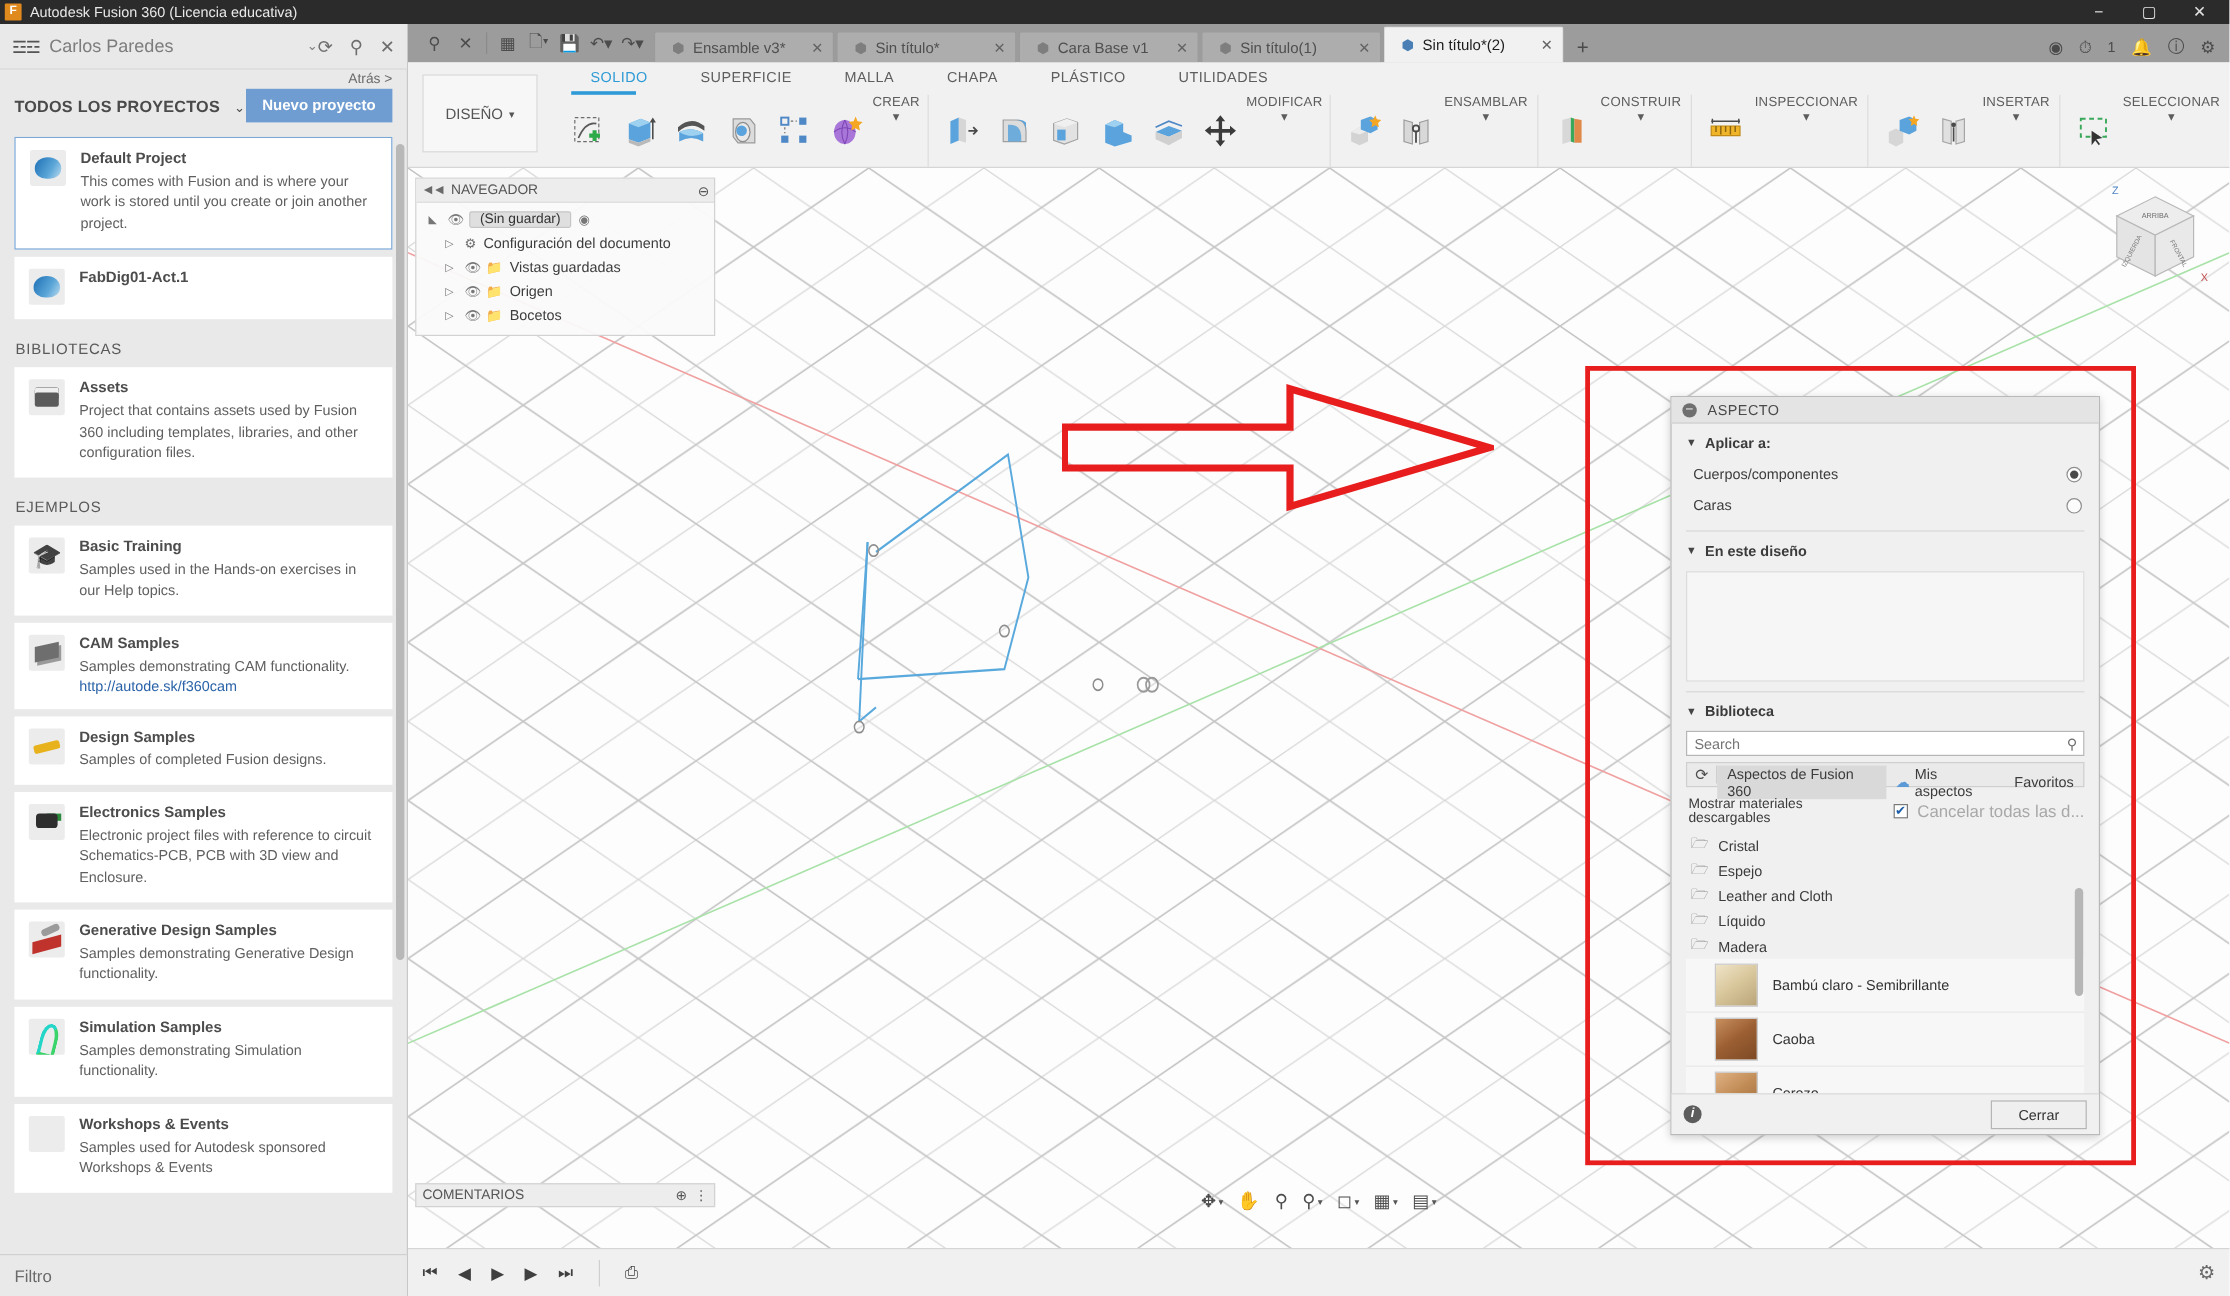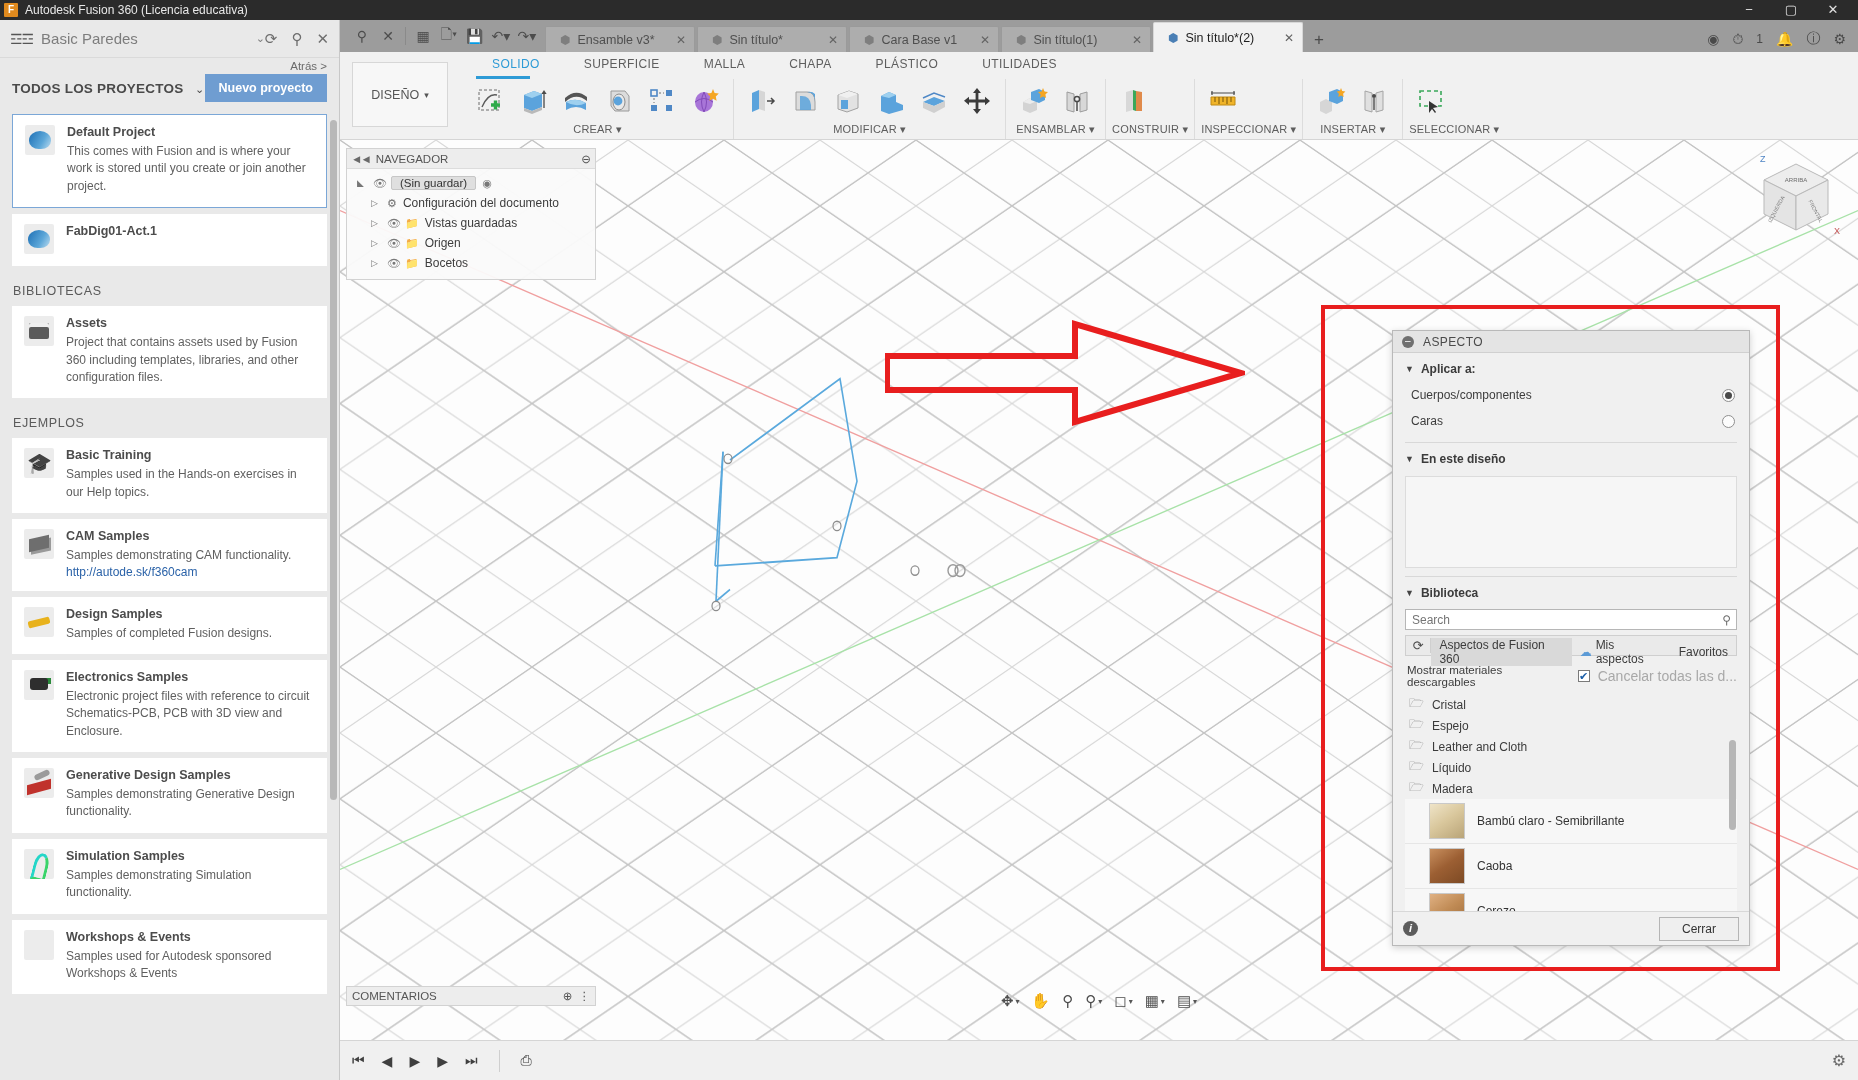--- a/index.html
+++ b/index.html
@@ -144,21 +144,21 @@
   .ws-select {
     width: 96px; margin: 10px 14px 12px 12px; border:1px solid #d7d7d7; background:#f7f7f7;
     display:flex;align-items:center;justify-content:center; color:#555; font-size:12.5px;
     cursor:pointer;
   }
   .rib-main { flex:1; display:flex; flex-direction:column;}
   .rib-tabs { display:flex; gap:0; padding-left: 8px; height:24px; align-items:center;}
   .rib-tab { padding: 0 22px; font-size:12px; color:#5e5e5e; letter-spacing:.4px; cursor:pointer;}
   .rib-tab.active { color:#2e9bd6; }
   .rib-groups { display:flex; flex:1;}
-  .rgroup { display:flex; flex-direction:column; border-right:1px solid #dcdcdc; padding: 0 6px;}
+  .rgroup { display:flex; flex-direction:row; border-right:1px solid #dcdcdc; padding: 0 6px;}
   .rgroup:last-child{border-right:none;}
   .ricons { display:flex; align-items:center; gap:3px; flex:1; padding: 0 2px;}
   .ricon { width:40px; height:40px; display:flex; align-items:center; justify-content:center;
     cursor:pointer; border-radius:2px;}
   .rglabel { text-align:center; font-size:11px; color:#5d5d5d; padding-bottom:3px; letter-spacing:.2px;}
   .rtab-underline { width:54px; height:3px; background:#2e9bd6; margin-left:14px;}
 
   
   .canvas { flex:1; position:relative; overflow:hidden; background:#fdfdfd;}
   .gridsvg { position:absolute; inset:0; width:100%; height:100%;}
@@ -284,21 +284,21 @@
     <div class="winbtn">▢</div>
     <div class="winbtn close">✕</div>
   </div>
 </div>
 
 <div class="app">
 
   <div class="datapanel">
     <div class="dp-header">
       <span class="people">☲☲</span>
-      <span class="uname">Basic Paredes</span>
+      <span class="uname">Carlos Paredes</span>
       <span class="chev">⌄</span>
       <div class="dp-hicons">
         <span>⟳</span>
         <span>⚲</span>
         <span>✕</span>
       </div>
     </div>
     <div class="dp-atras">Atrás &gt;</div>
     <div class="dp-projrow">
       <div>
@@ -377,20 +377,21 @@
           <div class="card">
             <div class="thumb th-blank"></div>
             <div class="ctext">
               <div class="ctitle">Workshops &amp; Events</div>
               <div class="cdesc">Samples used for Autodesk sponsored Workshops &amp; Events</div>
             </div>
           </div>
         </div>
       <div class="dp-scrollbar"></div>
     </div>
+    <div class="dp-filter">Filtro</div>
   </div>
 
   <div class="workspace">
 
     <div class="tabstrip">
       <div class="qat">
         <span class="qicon">⚲</span>
         <span class="qicon">✕</span>
         <span class="qsep"></span>
         <span class="qicon">▦</span>

